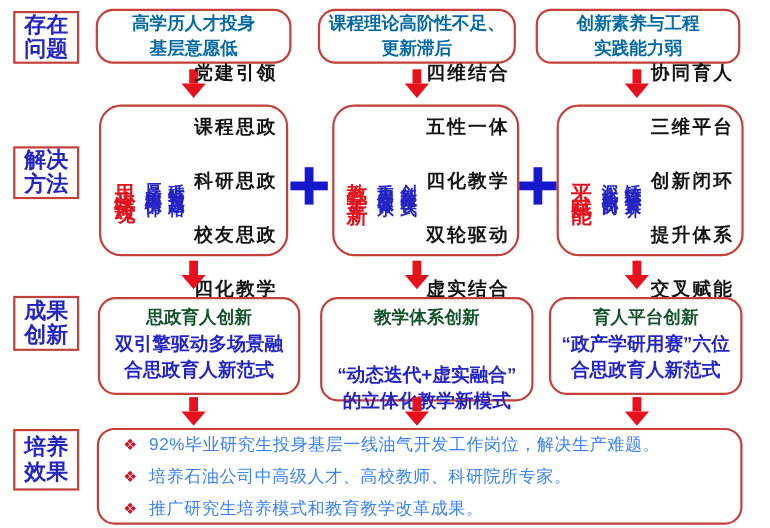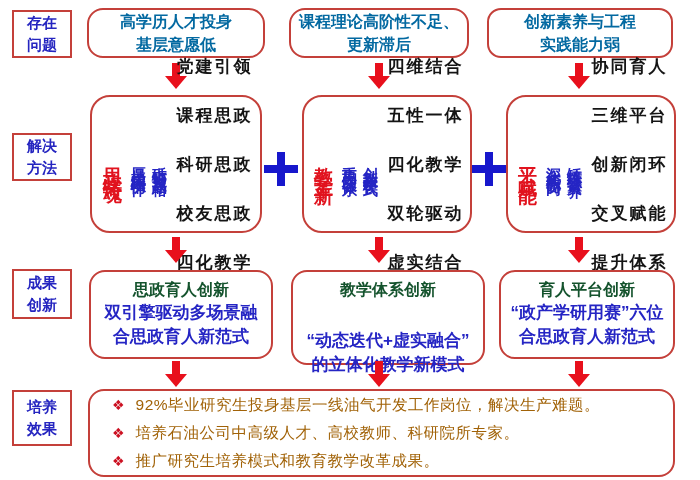--- a/index.html
+++ b/index.html
@@ -3,21 +3,21 @@
 <meta charset="utf-8">
 <style>
   html,body{margin:0;padding:0;background:#fff;}
   body{width:700px;height:480px;font-family:"Liberation Sans","DejaVu Sans",sans-serif;}
   #canvas{position:relative;width:700px;height:480px;background:#ffffff;overflow:hidden;}
 
   
   .side-label{
     position:absolute;left:12px;width:60px;
     border:2px solid #c4403a;background:#fff;
-    color:#2525c0;font-weight:700;font-size:15px;line-height:22px;
+    color:#2525c0;font-weight:700;font-size:20px;line-height:22px;
     display:flex;align-items:center;justify-content:center;text-align:center;
     white-space:pre-line;box-sizing:border-box;
   }
 
   
   .rbox{
     position:absolute;border:2px solid #c4403a;border-radius:16px;background:#fff;
     box-sizing:border-box;display:flex;align-items:center;justify-content:center;
   }
   .pbox{color:#0369a1;font-weight:700;font-size:16px;line-height:23px;text-align:center;white-space:pre-line;}
@@ -32,21 +32,21 @@
 
   
   .obox{flex-direction:column;justify-content:flex-start;padding-top:7px;}
   .otitle{color:#14532d;font-weight:700;font-size:16px;line-height:22px;text-align:center;}
   .odesc{color:#2525c4;font-weight:700;font-size:17px;line-height:24px;text-align:center;white-space:pre-line;}
 
   
   .ebox{flex-direction:column;justify-content:center;align-items:flex-start;padding:6px 10px 6px 22px;}
   .erow{display:flex;align-items:baseline;line-height:28px;}
   .ebullet{color:#cc1122;font-size:14px;margin-right:11px;}
-  .etext{color:#a16207;font-size:15.5px;font-weight:500;letter-spacing:0.5px;}
+  .etext{color:#3b82f6;font-size:15.5px;font-weight:500;letter-spacing:0.5px;}
 
   
   .arr{position:absolute;width:22px;}
   .arr .stem{width:8px;height:13px;background:#e8101c;margin:0 auto;}
   .arr .head{width:0;height:0;border-left:11px solid transparent;border-right:11px solid transparent;border-top:13px solid #e8101c;}
 
   
   .plus{position:absolute;width:34px;height:34px;}
   .plus::before{content:"";position:absolute;left:0;top:13px;width:34px;height:8px;background:#1717cc;}
   .plus::after{content:"";position:absolute;left:13px;top:0;width:8px;height:34px;background:#1717cc;}
@@ -121,22 +121,22 @@
 
   <div class="rbox" style="left:506px;top:95px;width:170px;height:138px;border-radius:20px;">
     <div class="sbox-inner">
       <div class="vtext theme">平台赋能</div>
       <div class="vtext pillar">深化产教协同</div>
       <div class="vtext pillar">锤炼综合素养</div>
       <div class="slist">
         <div>协同育人</div>
         <div>三维平台</div>
         <div>创新闭环</div>
+        <div>提升体系</div>
         <div>交叉赋能</div>
-        <div>提升体系</div>
       </div>
     </div>
   </div>
 
   <div class="arr" style="left:165px;top:237px;">
       <div class="stem"></div>
       <div class="head"></div>
     </div>
   <div class="arr" style="left:368px;top:237px;">
       <div class="stem"></div>

